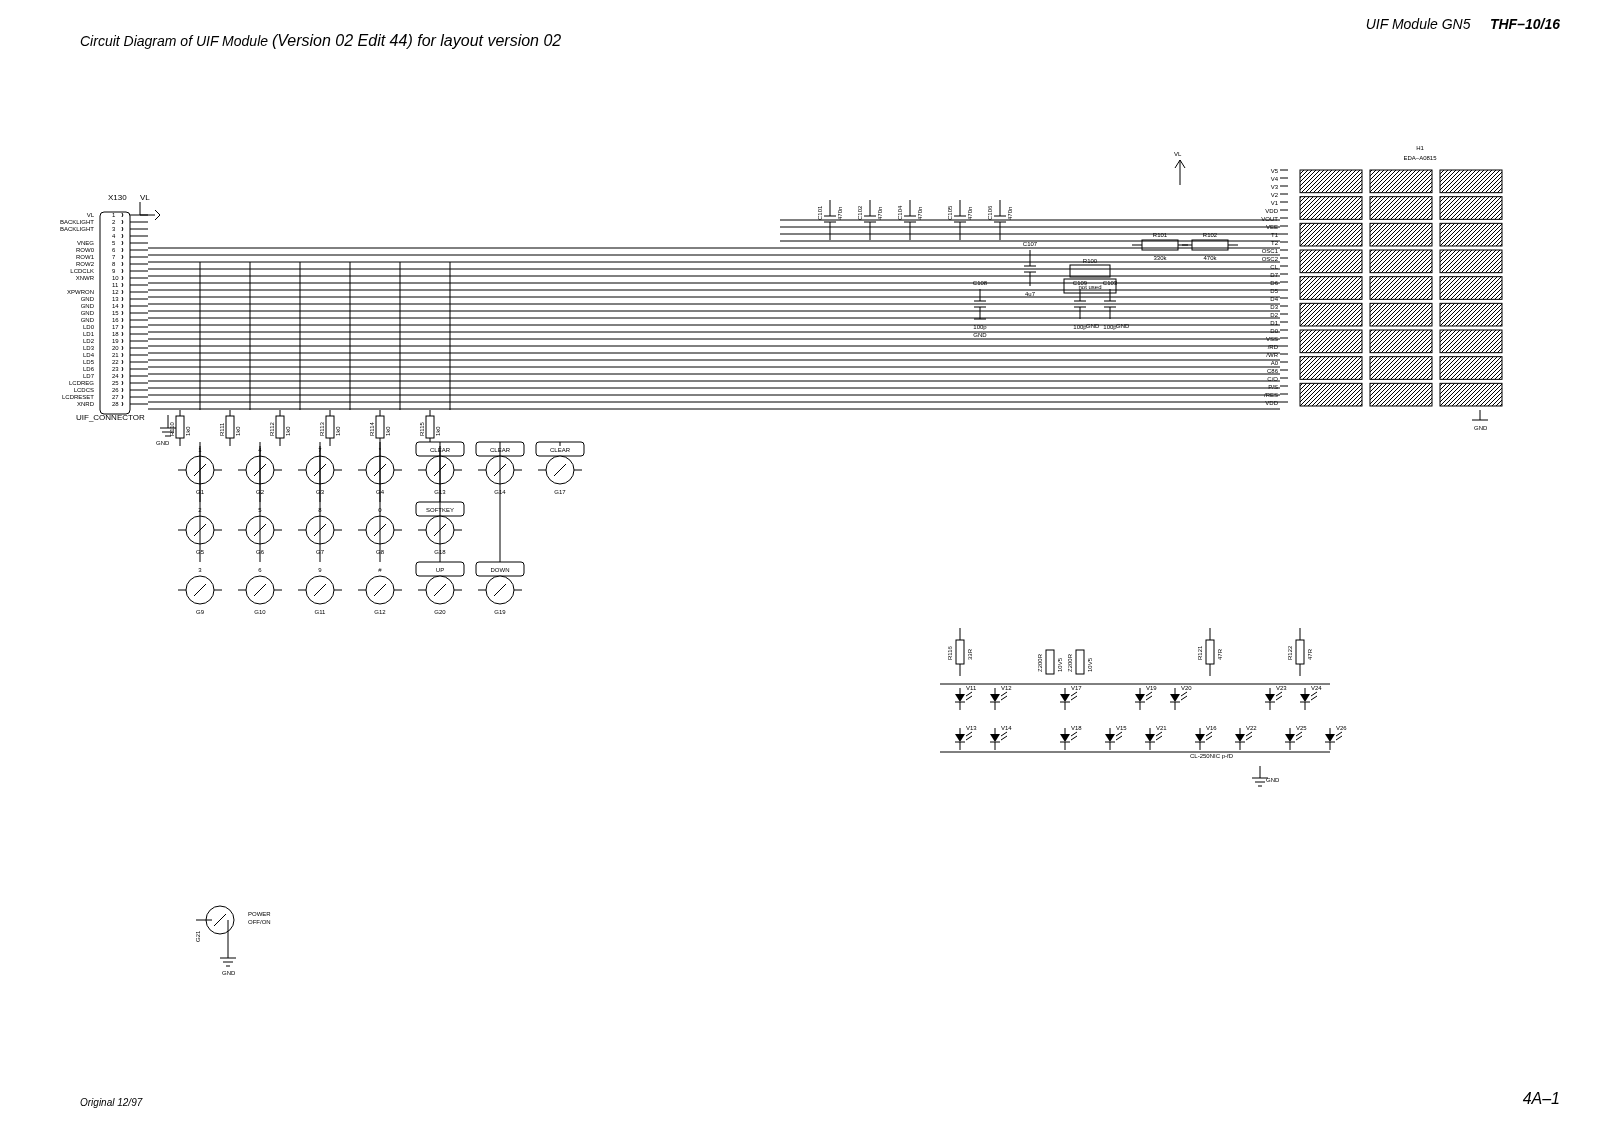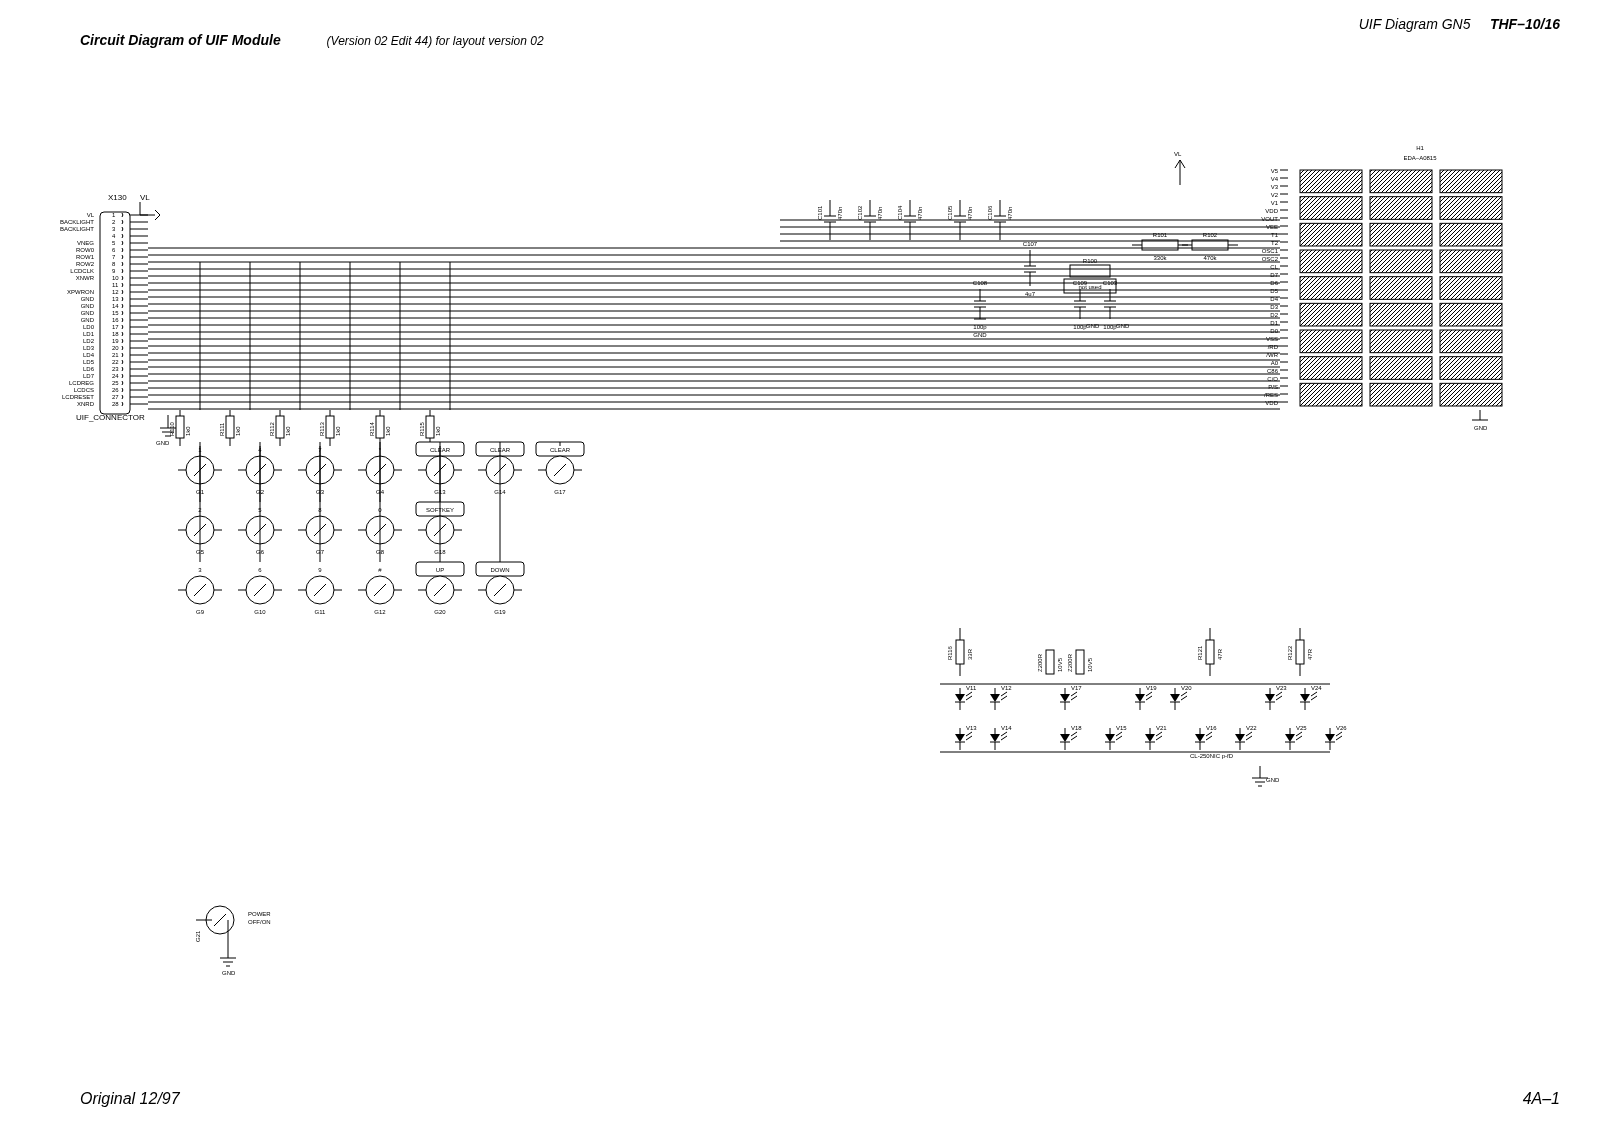--- a/index.html
+++ b/index.html
@@ -19,28 +19,28 @@
     font-size: 14px;
     font-style: italic;
   }
   .hdr-right .bold { font-weight: 700; }
   .hdr-left {
     position: absolute;
     top: 32px;
     left: 80px;
     font-size: 14px;
   }
-  .hdr-left .title { font-weight: 700; font-style: italic; text-align: center; }
-  .hdr-left .sub { font-size: 12px; font-style: italic; font-weight: 400; margin-left: 42px; }
+  .hdr-left .title { font-weight: 400; font-style: italic; text-align: center; }
+  .hdr-left .sub { font-size: 16px; font-style: italic; font-weight: 400; }
   .ftr-left {
     position: absolute;
     bottom: 24px;
     left: 80px;
     font-style: italic;
-    font-size: 16px;
+    font-size: 10px;
   }
   .ftr-right {
     position: absolute;
     bottom: 24px;
     right: 40px;
     font-style: italic;
     font-size: 16px;
   }
   .canvas {
     position: absolute;
@@ -53,21 +53,21 @@
   .tiny { font-size: 6px; }
   .small { font-size: 8px; }
   line, polyline, rect, circle, path { stroke: #000; fill: none; stroke-width: 1; }
   .fillw { fill: #fff; }
   .hatch { fill: url(#hatch); }
 </style>
 </head>
 <body>
 
 <div class="hdr-right">
-  <span>UIF Diagram GN5</span>
+  <span>UIF Module GN5</span>
   &nbsp;&nbsp;&nbsp;
   <span class="bold">THF–10/16</span>
 </div>
 
 <div class="hdr-left">
   <span class="title">Circuit Diagram of UIF Module</span>
   <span class="sub">(Version 02 Edit 44) for layout version 02</span>
 </div>
 
 <div class="ftr-left">Original 12/97</div>

